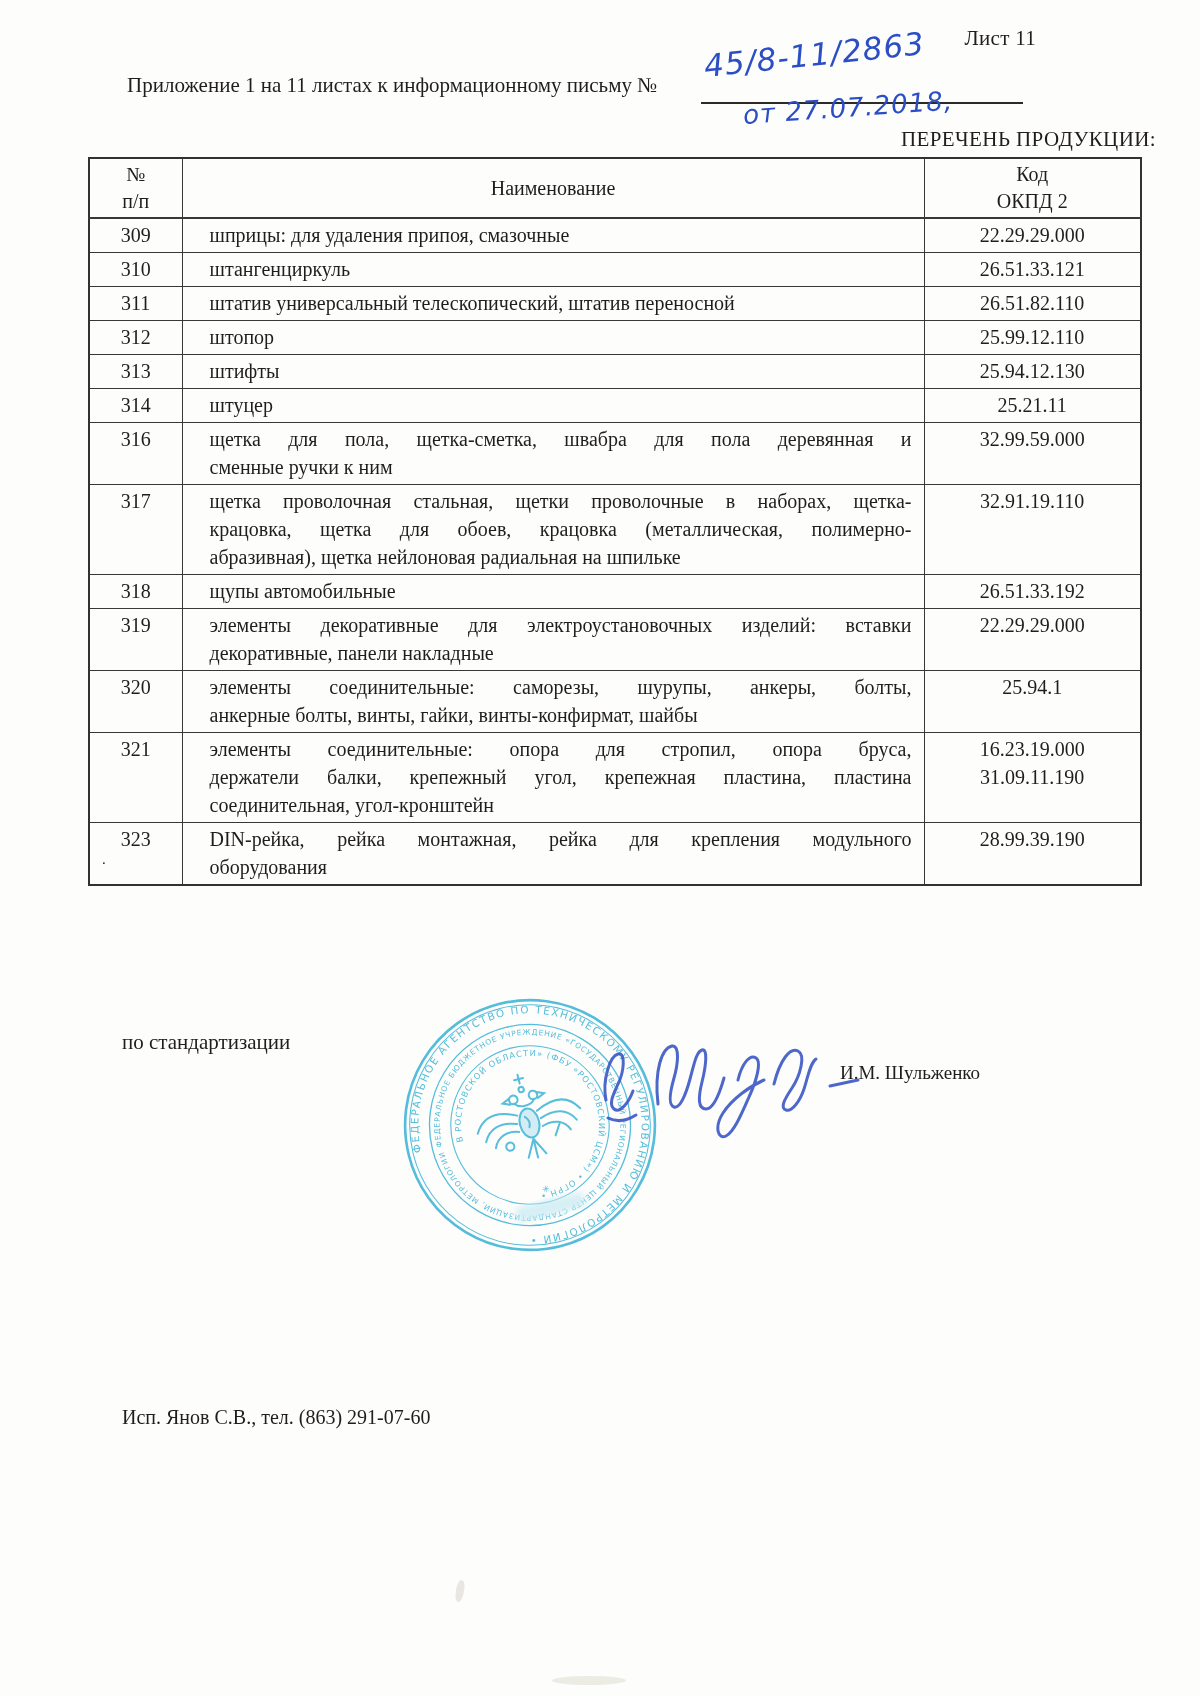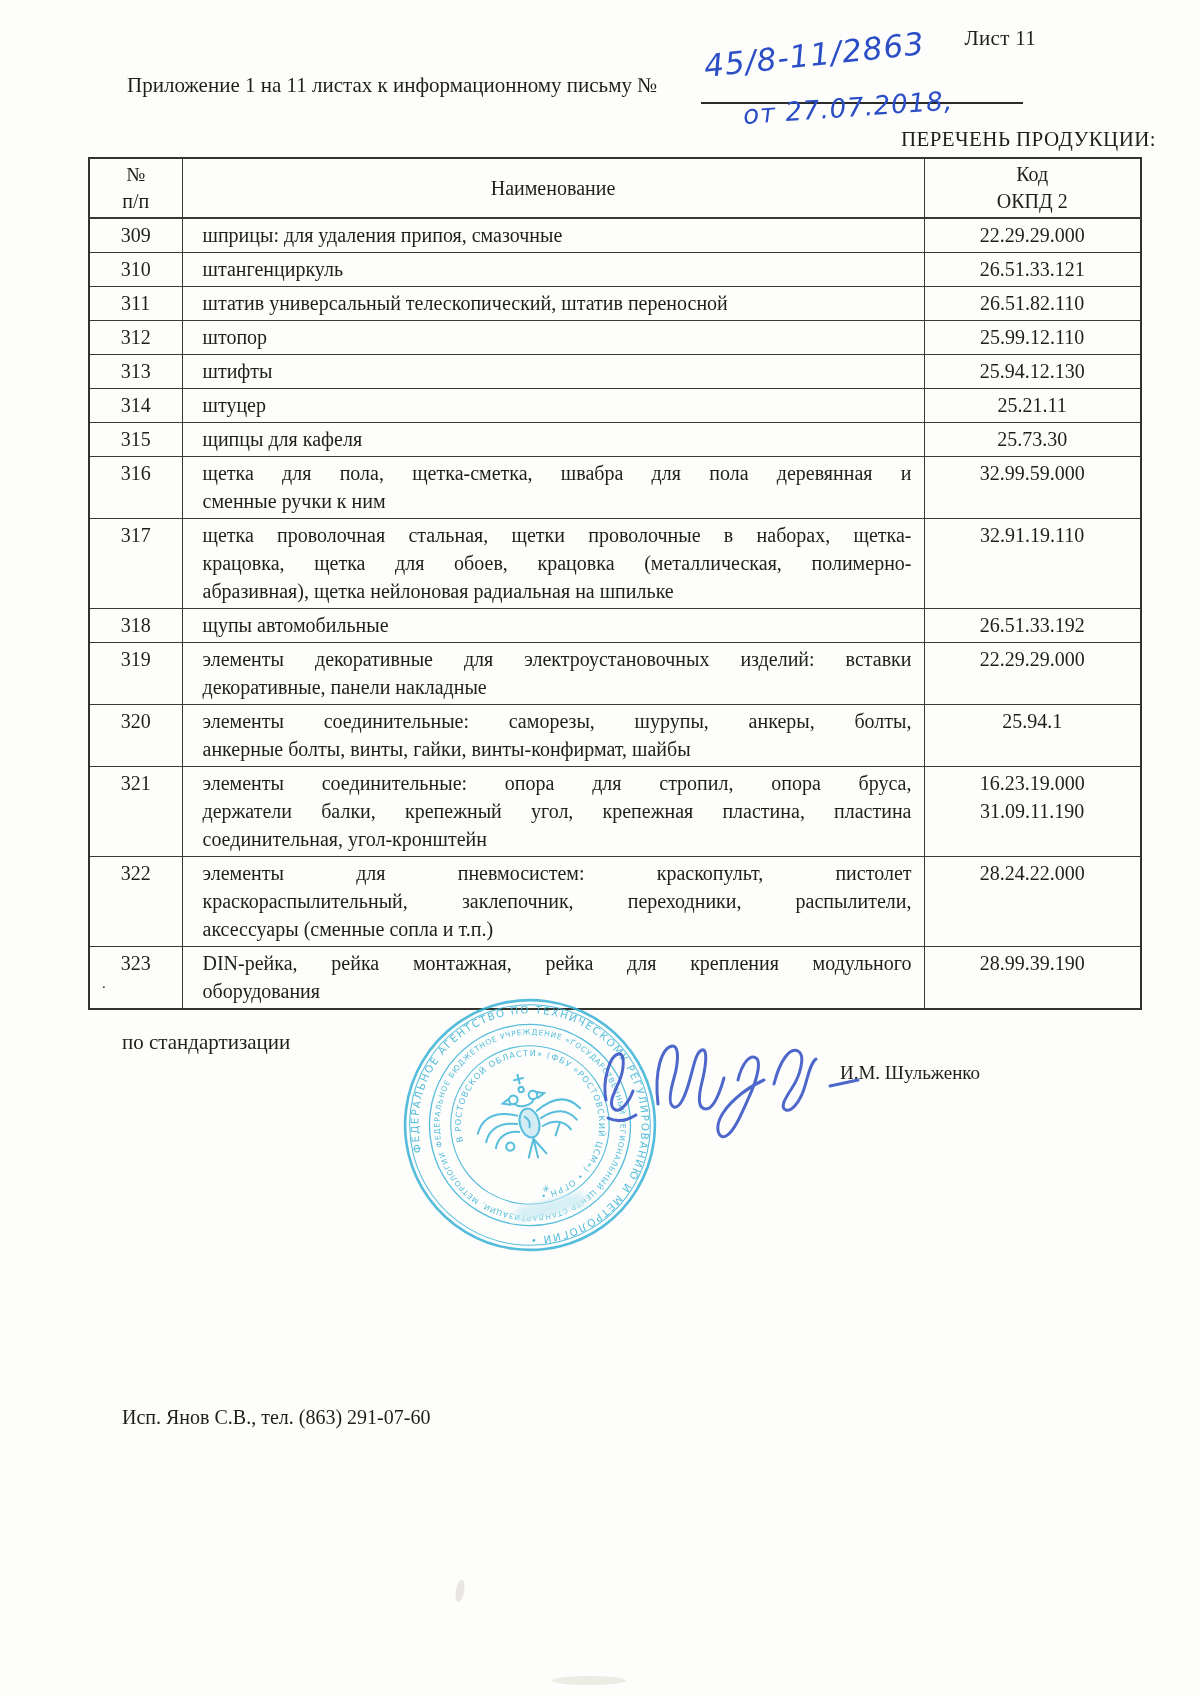--- a/index.html
+++ b/index.html
@@ -22,21 +22,21 @@
     transform:rotate(-4deg); transform-origin:left top;}
   .table-title{position:absolute; top:127px; left:0; width:1156px; text-align:right;
     font-size:21px; letter-spacing:.4px;}
   
   .table-wrap{position:absolute; top:157px; left:88px; width:1052px;}
   table.products{border-collapse:collapse; width:1052px; table-layout:fixed;
     font-size:20px; line-height:28px; border:2.6px solid #34322d;}
   table.products th, table.products td{border:1.7px solid #3a3832;}
   thead th{font-weight:normal; text-align:center; vertical-align:middle;
     padding:2px 4px; line-height:27px; border-bottom-width:2.5px !important;}
-  td{vertical-align:top; padding:2px 12px 3px 20px;}
+  td{vertical-align:top; padding:2px 12px 3px 27px;}
   td.num-cell{text-align:center; padding:2px 0;}
   td.num-cell div:nth-child(2){font-size:15px; line-height:12px; text-align:left; padding-left:12px;}
   td.code-cell{text-align:center; padding:2px 12px;}
   .jline{text-align:justify; text-align-last:justify;}
   .lline{text-align:left;}
   
   .sig-title{position:absolute; top:1026px; left:122px; font-size:21px; line-height:33px;}
   .sig-name{position:absolute; top:1062px; left:840px; font-size:19px;}
   .stamp-box{position:absolute; top:993px; left:398px; width:264px; height:264px;}
   .sig-svg-box{position:absolute; top:1018px; left:586px; width:300px; height:150px; z-index:5;}
@@ -144,31 +144,20 @@
             </td>
             <td class="name-cell">
               <div class="lline">штуцер</div>
             </td>
             <td class="code-cell">
               <div>25.21.11</div>
             </td>
           </tr>
           <tr>
             <td class="num-cell">
-              <div>315</div>
-            </td>
-            <td class="name-cell">
-              <div class="lline">щипцы для кафеля</div>
-            </td>
-            <td class="code-cell">
-              <div>25.73.30</div>
-            </td>
-          </tr>
-          <tr>
-            <td class="num-cell">
               <div>316</div>
             </td>
             <td class="name-cell">
               <div class="jline">щетка для пола, щетка-сметка, швабра для пола деревянная и</div>
               <div class="lline">сменные ручки к ним</div>
             </td>
             <td class="code-cell">
               <div>32.99.59.000</div>
             </td>
           </tr>
@@ -225,33 +214,20 @@
               <div>321</div>
             </td>
             <td class="name-cell">
               <div class="jline">элементы соединительные: опора для стропил, опора бруса,</div>
               <div class="jline">держатели балки, крепежный угол, крепежная пластина, пластина</div>
               <div class="lline">соединительная, угол-кронштейн</div>
             </td>
             <td class="code-cell">
               <div>16.23.19.000</div>
               <div>31.09.11.190</div>
-            </td>
-          </tr>
-          <tr>
-            <td class="num-cell">
-              <div>322</div>
-            </td>
-            <td class="name-cell">
-              <div class="jline">элементы для пневмосистем: краскопульт, пистолет</div>
-              <div class="jline">краскораспылительный, заклепочник, переходники, распылители,</div>
-              <div class="lline">аксессуары (сменные сопла и т.п.)</div>
-            </td>
-            <td class="code-cell">
-              <div>28.24.22.000</div>
             </td>
           </tr>
           <tr>
             <td class="num-cell">
               <div>323</div>
               <div>.</div>
             </td>
             <td class="name-cell">
               <div class="jline">DIN-рейка, рейка монтажная, рейка для крепления модульного</div>
               <div class="lline">оборудования</div>

